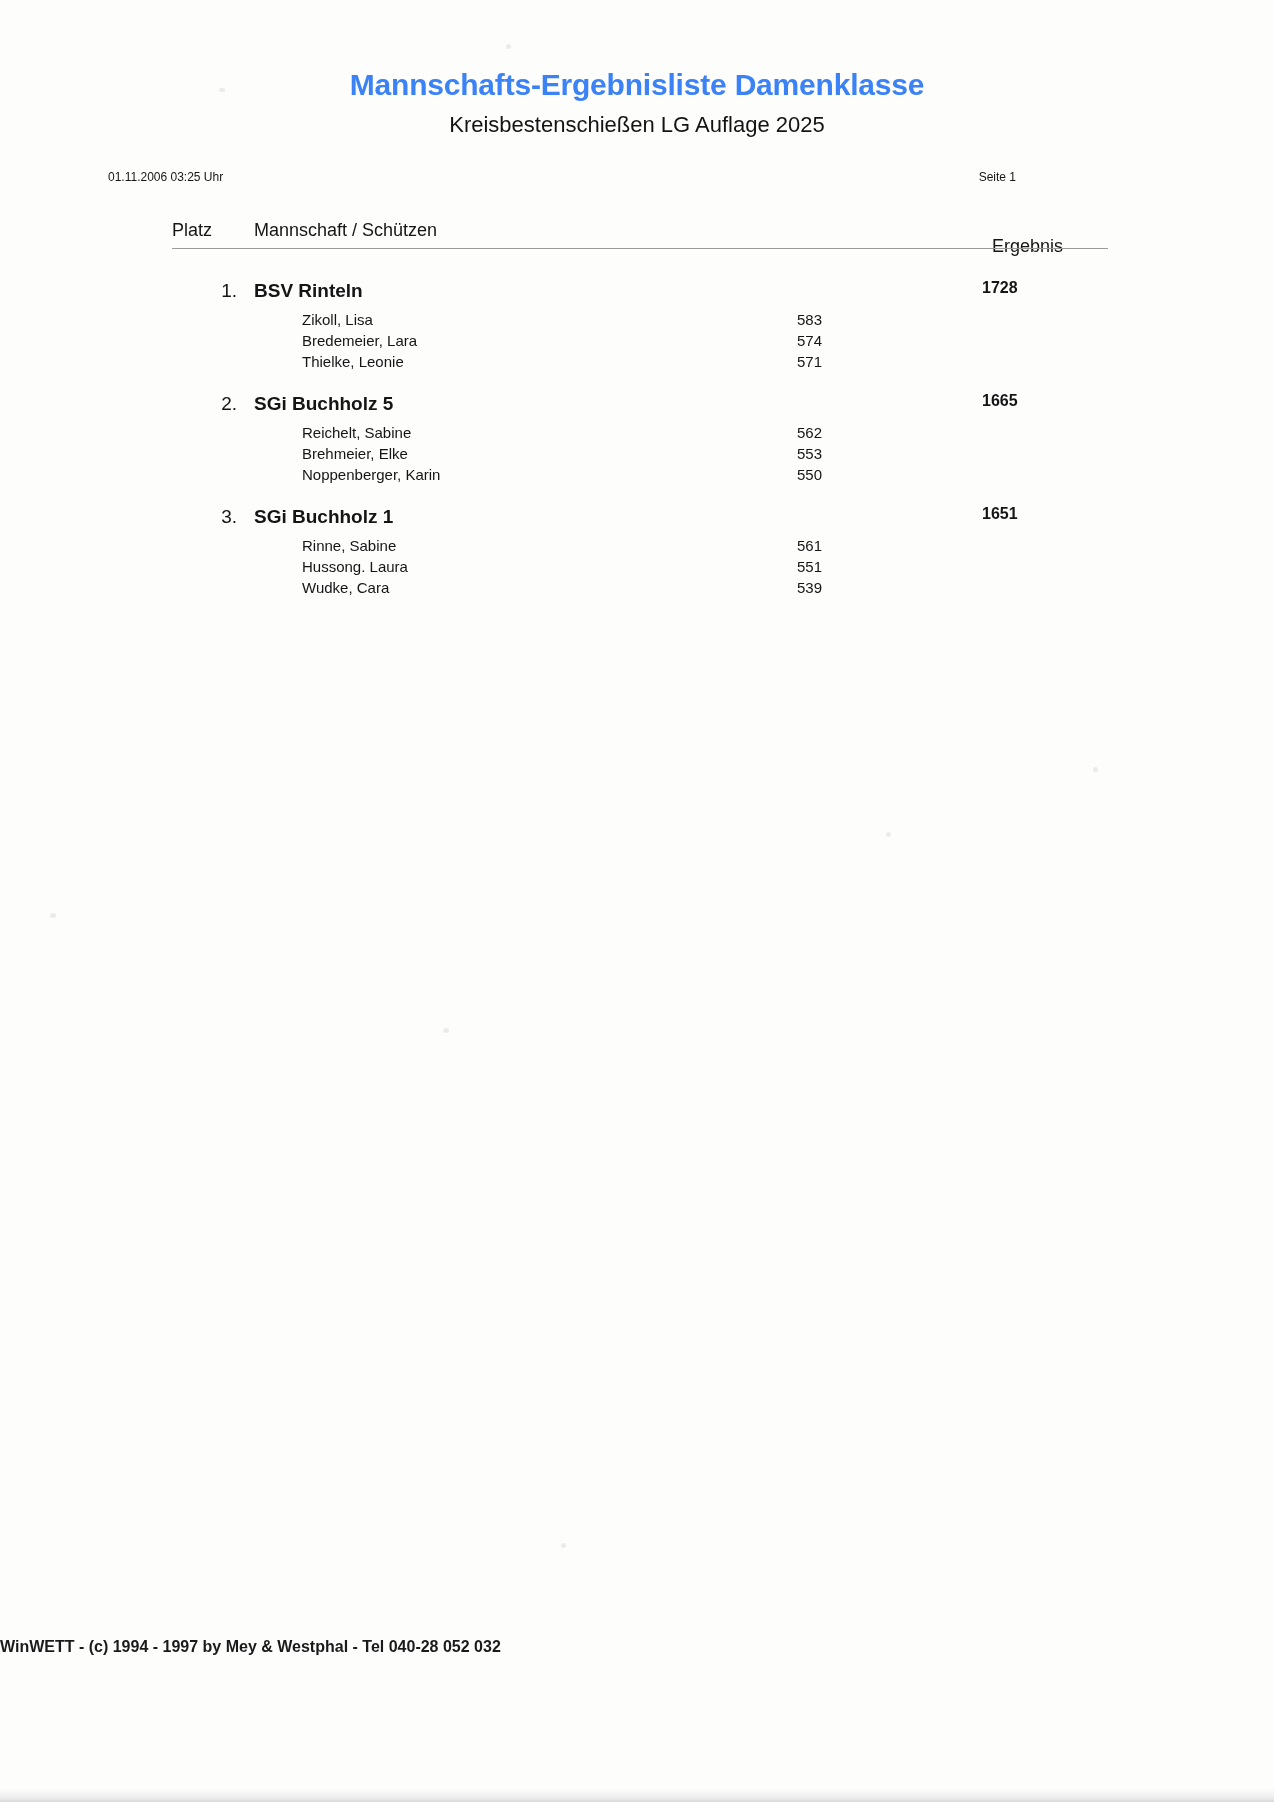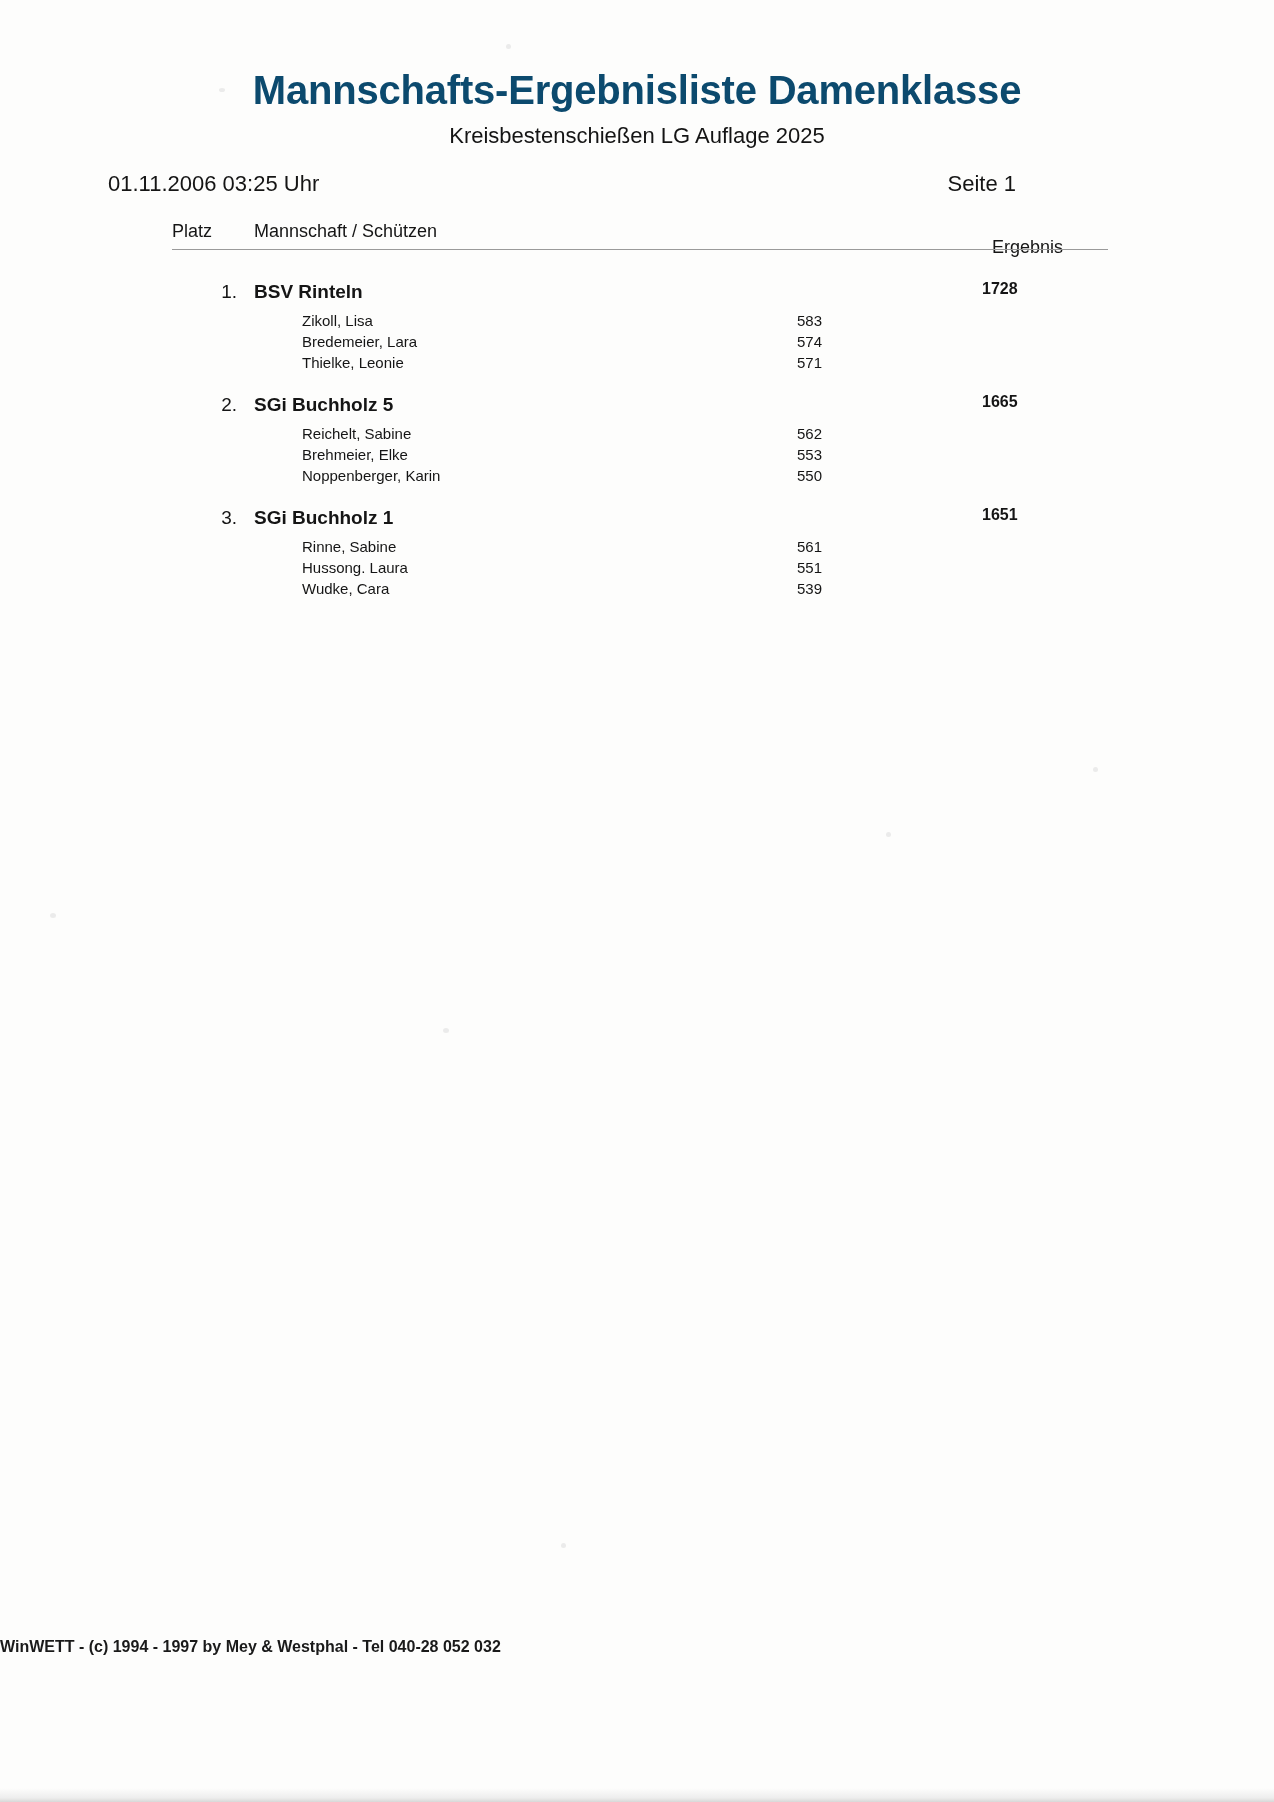--- a/index.html
+++ b/index.html
@@ -38,39 +38,39 @@
   }
 
   .doc {
     position: absolute;
     top: 0; left: 0;
     width: 1274px;
   }
 
   .title {
     text-align: center;
-    font-size: 40px;
+    font-size: 30px;
     font-weight: bold;
     letter-spacing: -0.2px;
     margin-top: 68px;
-    color: #0c4a6e;
+    color: #3b82f6;
   }
   .subtitle {
     text-align: center;
     font-size: 22px;
     font-weight: normal;
     margin-top: 10px;
     color: #141414;
   }
 
   .meta-row {
     position: relative;
-    margin-top: 22px;
+    margin-top: 32px;
     padding: 0 108px 0 108px;
-    font-size: 22px;
+    font-size: 12px;
     height: 24px;
     text-align: right;
   }
   .meta-left {
     position: absolute;
     left: 108px;
     top: 0;
   }
   .meta-right {
     position: absolute;

